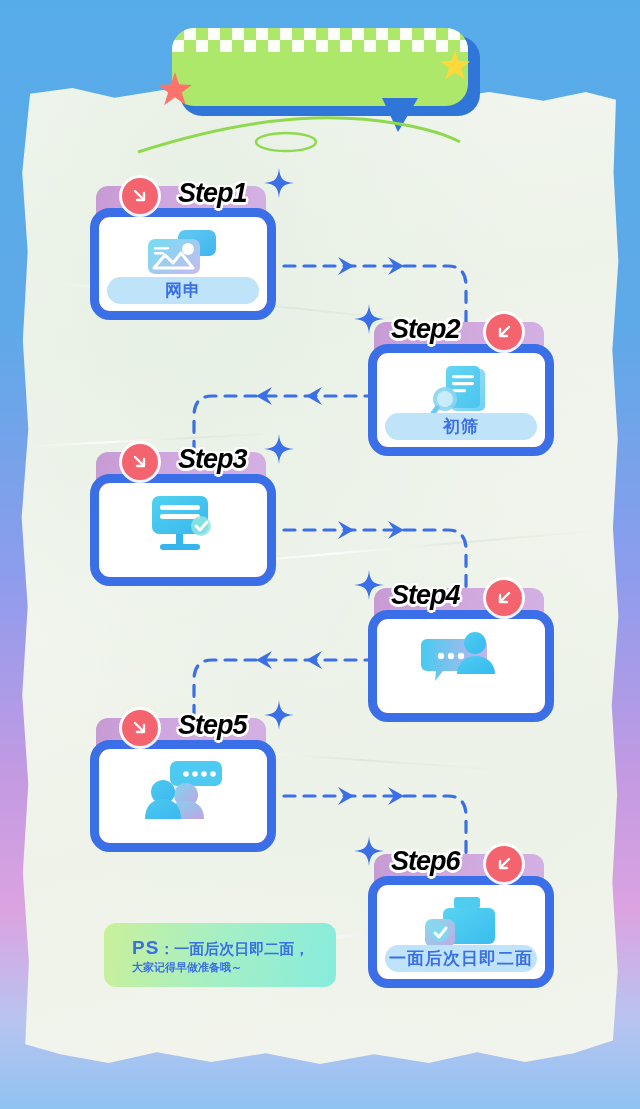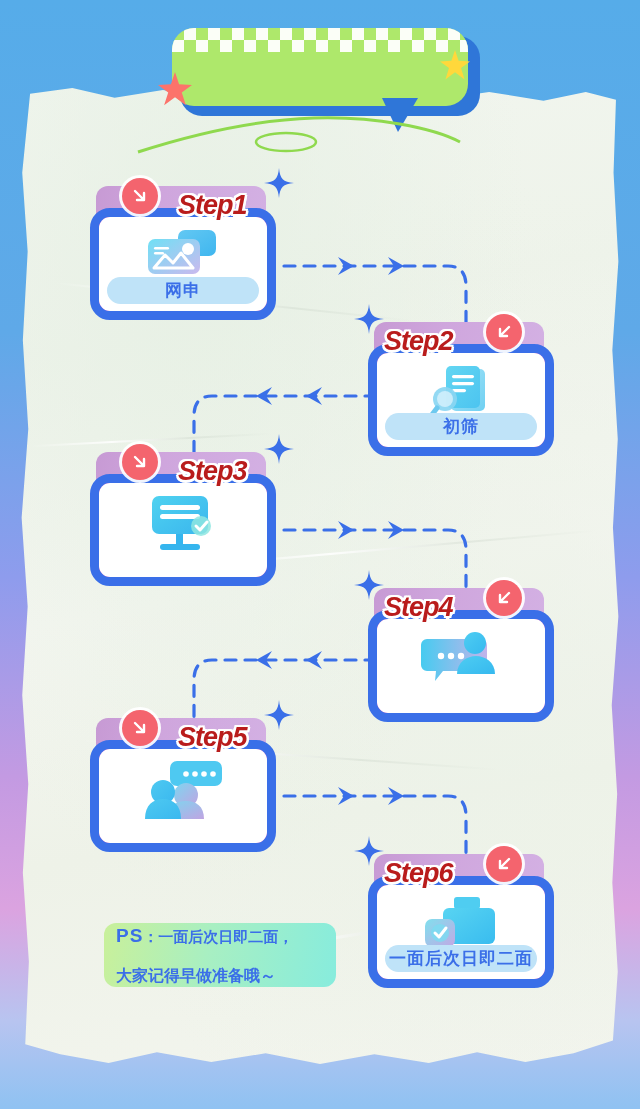--- a/index.html
+++ b/index.html
@@ -59,44 +59,44 @@
   
   .card{position:absolute;width:190px;}
   .card .tab{position:absolute;left:6px;top:0;width:170px;height:34px;border-radius:12px 12px 0 0;
     background:linear-gradient(100deg,#c79ad4 0%,#cfa6dd 40%,#d3b0e3 100%);}
   .card .frame{position:absolute;left:0;top:22px;width:186px;height:112px;border:9px solid #3a6fe8;border-radius:20px;background:#a21caf;box-sizing:border-box;}
   .card .inner{position:absolute;left:0;top:0;width:100%;height:100%;border-radius:11px;background:#fff;overflow:hidden;}
   .card .art{position:absolute;left:50%;top:10px;transform:translateX(-50%);}
   .card .pill{position:absolute;left:8px;bottom:7px;width:calc(100% - 16px);height:27px;border-radius:14px;
     background:#bfe3f8;display:flex;align-items:center;justify-content:center;}
   .card .pill span{color:#3b6fe8;font-weight:bold;font-size:17px;letter-spacing:1px;line-height:1;}
-  .card .steplabel{position:absolute;font-size:27px;font-weight:bold;font-style:italic;color:#b91c1c;
+  .card .steplabel{position:absolute;font-size:27px;font-weight:bold;font-style:italic;color:#000000;
     letter-spacing:-1px;line-height:1;white-space:nowrap;
-    text-shadow:-2px -2px 0 #fff,2px -2px 0 #fff,-2px 2px 0 #fff,2px 2px 0 #fff,0 -2.5px 0 #fff,0 2.5px 0 #fff,-2.5px 0 0 #fff,2.5px 0 0 #fff;margin-top:12px;}
+    text-shadow:-2px -2px 0 #fff,2px -2px 0 #fff,-2px 2px 0 #fff,2px 2px 0 #fff,0 -2.5px 0 #fff,0 2.5px 0 #fff,-2.5px 0 0 #fff,2.5px 0 0 #fff;}
   .card .badge{position:absolute;width:36px;height:36px;border-radius:50%;background:#f4646e;
     display:flex;align-items:center;justify-content:center;box-shadow:0 0 0 3px rgba(255,255,255,.92);}
   .card .sparkle{position:absolute;width:30px;height:30px;}
   
   .card.left .steplabel{left:88px;top:-6px;}
   .card.left .badge{left:32px;top:-8px;}
   .card.left .sparkle{right:-14px;bottom:-12px;}
-  .card.right .steplabel{left:16px;top:-6px;font-style:italic;}
+  .card.right .steplabel{left:23px;top:-6px;font-style:italic;}
   .card.right .badge{left:118px;top:-8px;}
   .card.right .sparkle{left:-14px;bottom:-12px;}
 
   
   .conn{position:absolute;}
 
   
   #ps{position:absolute;left:104px;top:923px;width:232px;height:64px;border-radius:12px;
     background:linear-gradient(100deg,#c9f09a 0%,#a8efc2 45%,#87ecdd 100%);
-    display:flex;flex-direction:column;justify-content:space-between;padding:0 12px;box-sizing:border-box;}
+    display:flex;flex-direction:column;justify-content:center;padding:0 28px;box-sizing:border-box;}
   #ps .l1{color:#3b6fe8;font-size:15px;font-weight:bold;line-height:1.35;white-space:nowrap;}
   #ps .l1 .tag{font-size:19px;letter-spacing:1px;}
-  #ps .l2{color:#3b6fe8;font-size:16px;font-weight:bold;line-height:1.35;white-space:nowrap;}
+  #ps .l2{color:#3b6fe8;font-size:11px;font-weight:bold;line-height:1.35;white-space:nowrap;}
 </style>
 </head>
 <body>
 
 <div id="paper">
   <div class="crease c1"></div>
   <div class="crease c2"></div>
   <div class="crease c3"></div>
   <div class="crease c4"></div>
   <div class="crease c5"></div>

